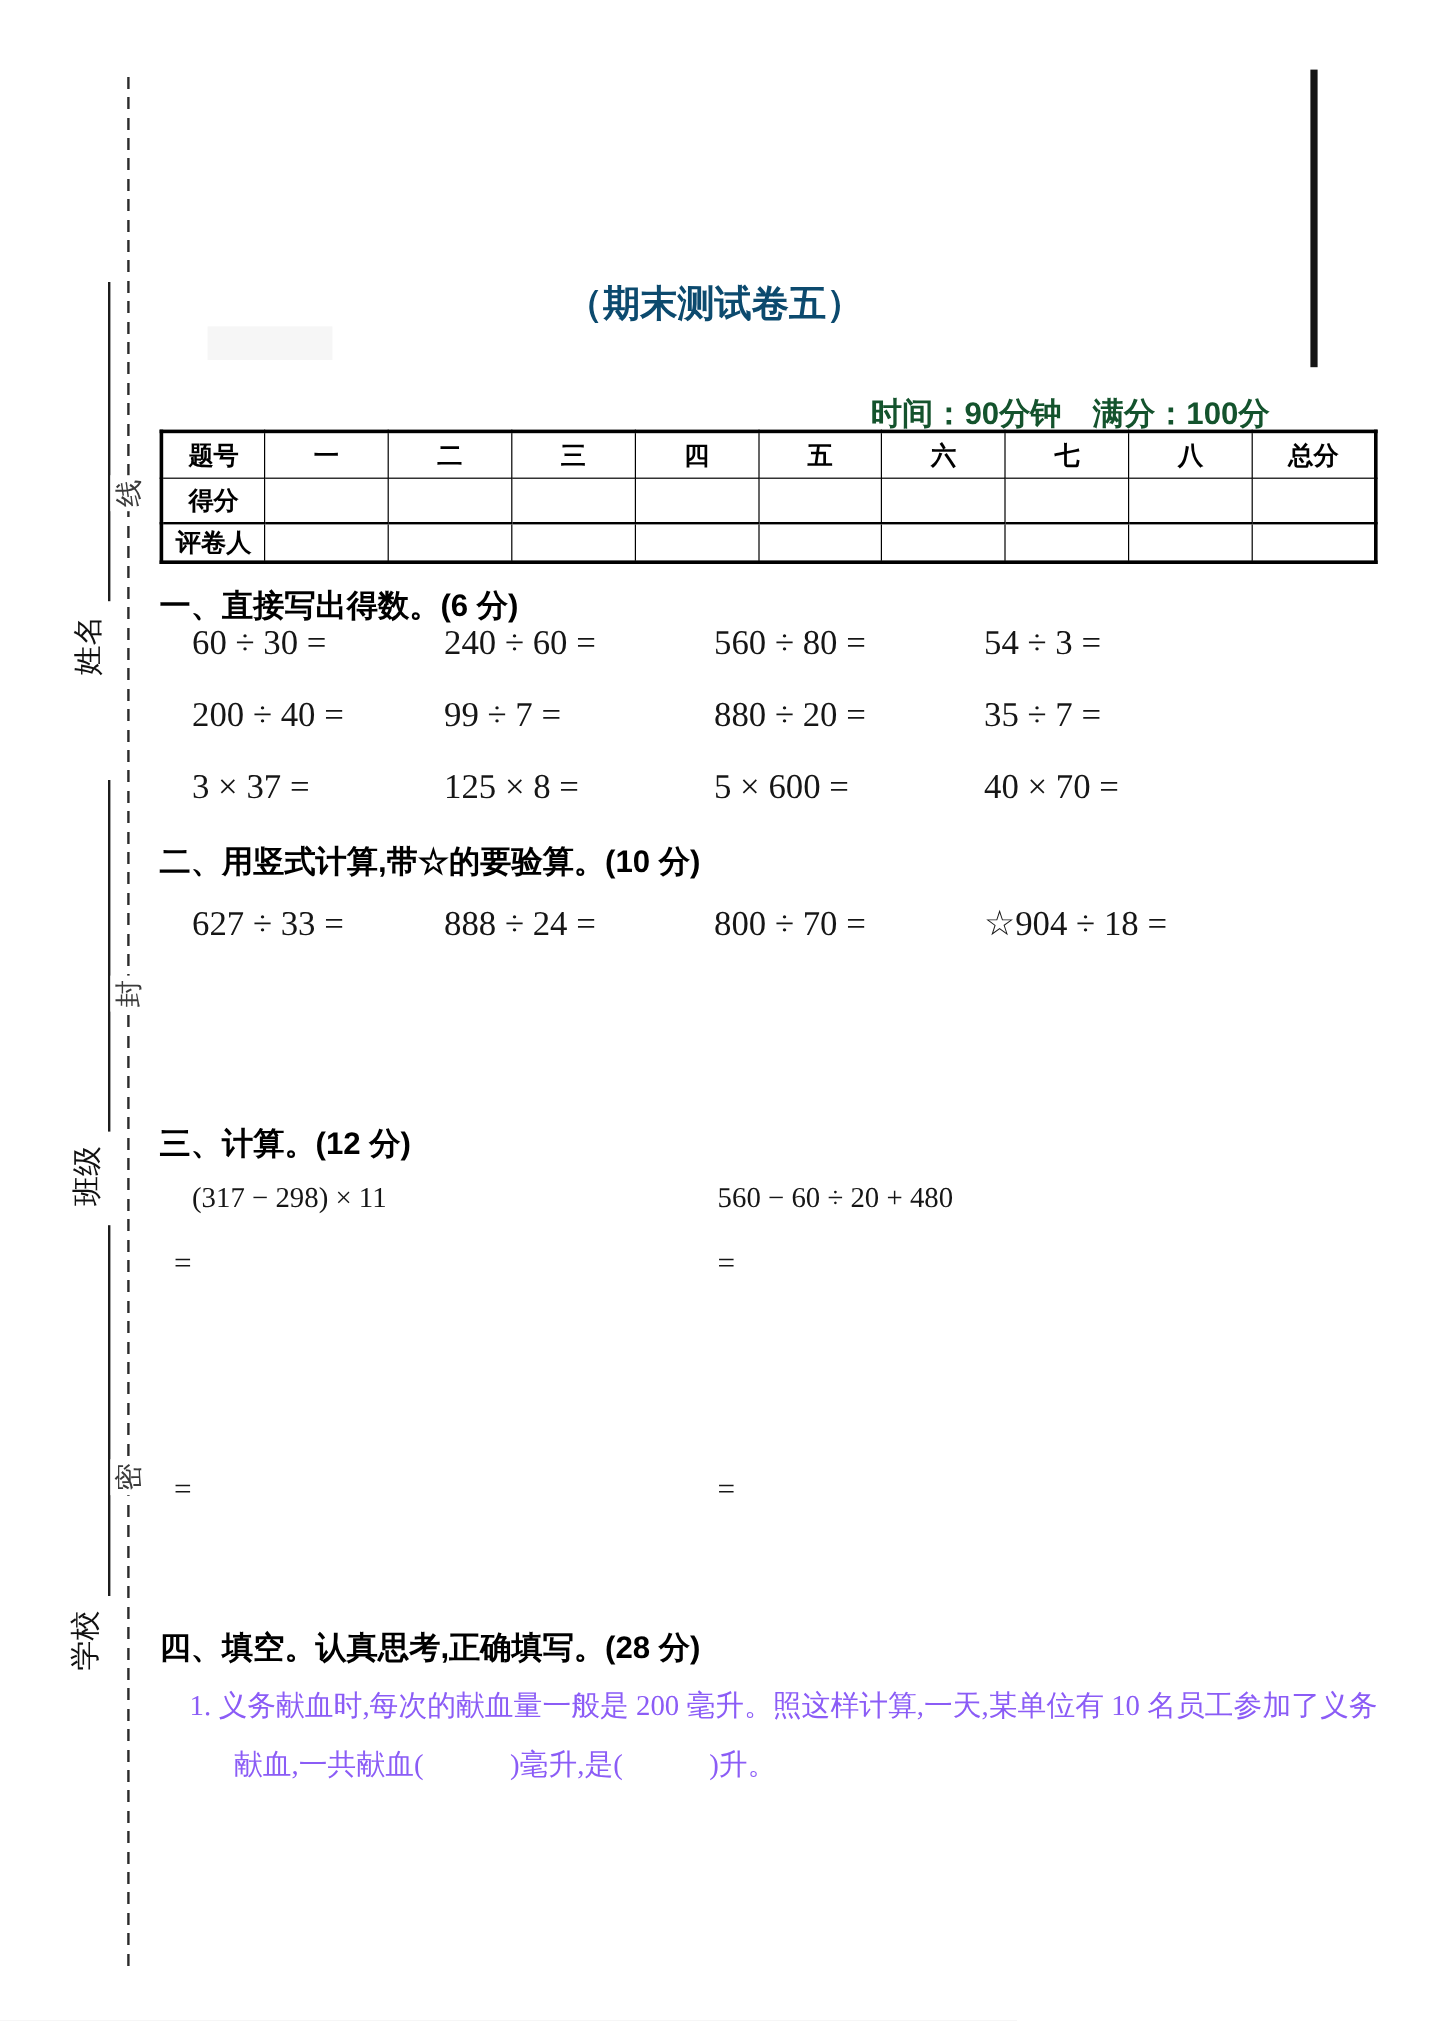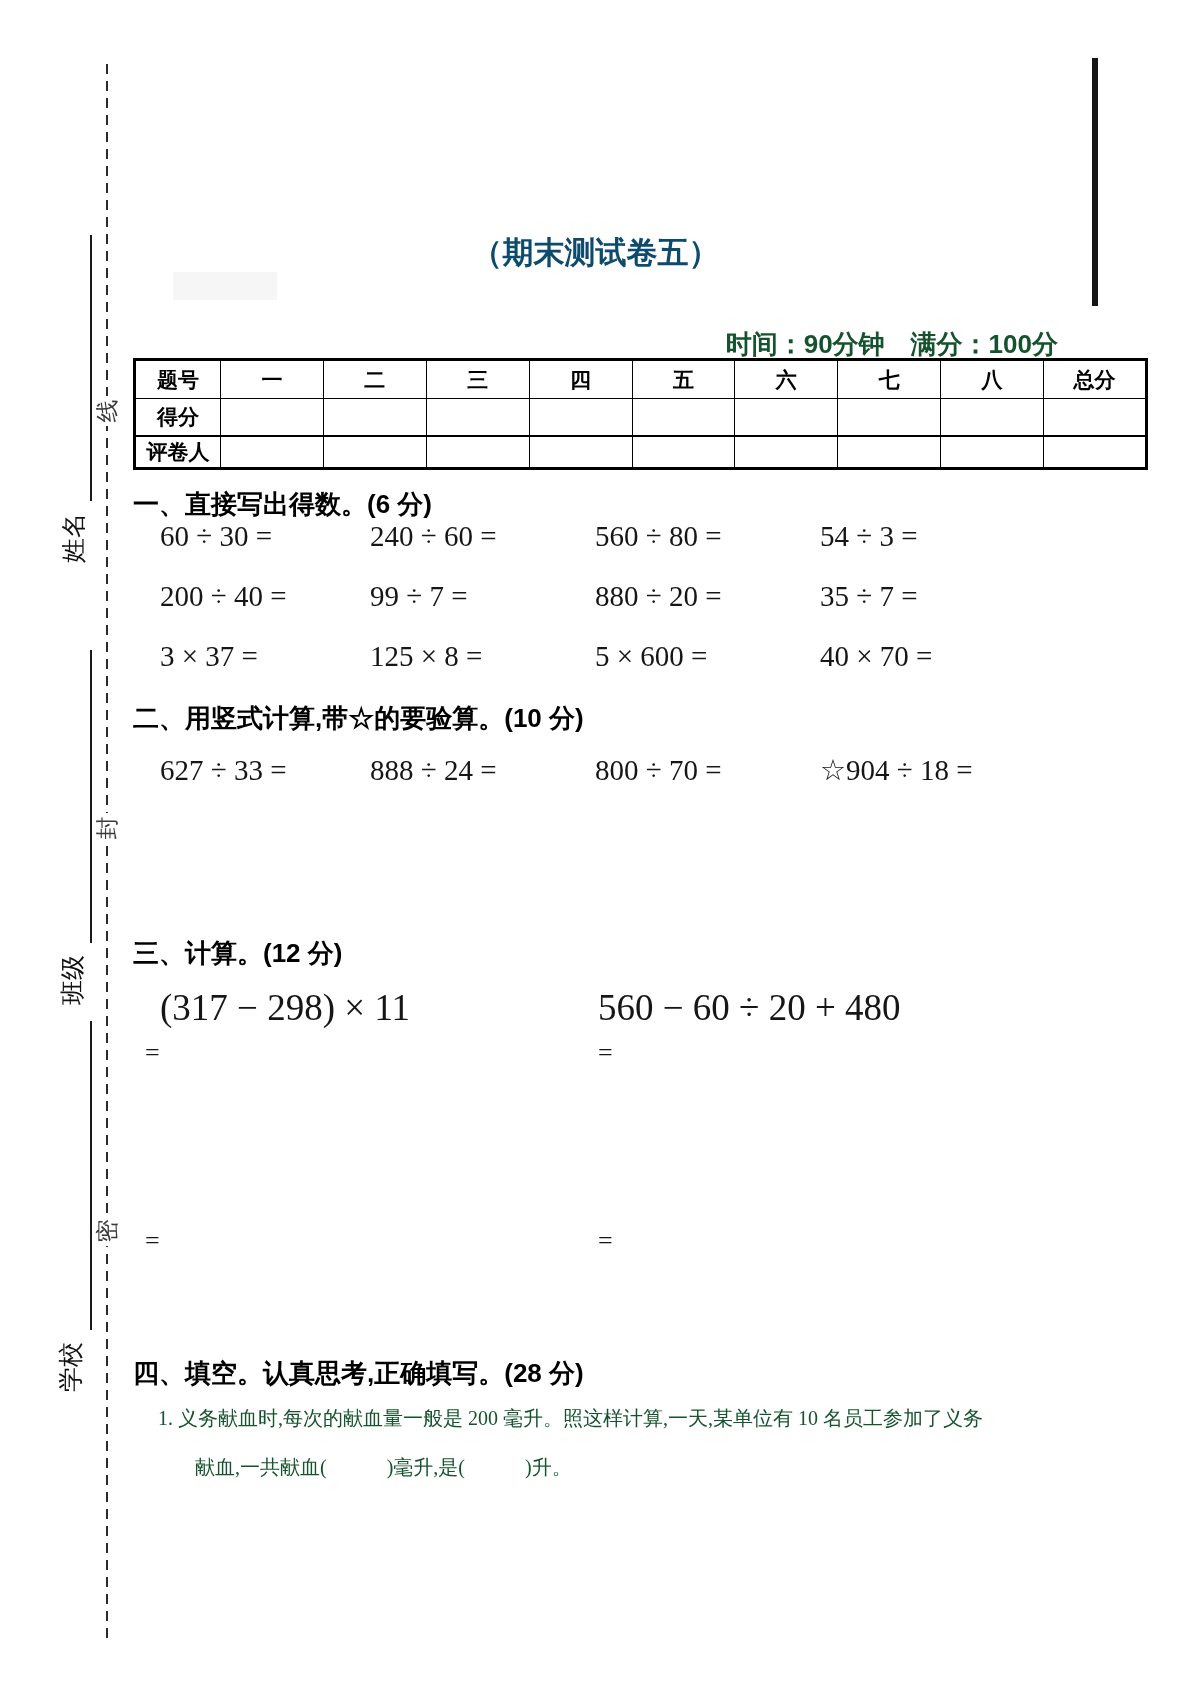--- a/index.html
+++ b/index.html
@@ -48,28 +48,28 @@
   .sec-title{position:absolute;left:0;white-space:nowrap;
     font-family:"Liberation Sans",sans-serif;font-weight:bold;font-size:26px;color:#000;}
   #sec1{top:487px;} #sec2{top:701px;} #sec3{top:936px;} #sec4{top:1356px;text-align:right;}
 
   .prob-grid{position:absolute;left:0;width:898px;display:grid;grid-template-columns:210px 225px 225px 1fr;
     padding-left:27px;row-gap:32px;font-family:"Liberation Serif",serif;font-size:29px;color:#161616;}
   #grid1{top:522px;} #grid2{top:756px;}
   .prob-grid span{line-height:28px;white-space:nowrap;}
 
   .calc-grid{position:absolute;left:0;width:898px;display:grid;grid-template-columns:438px 1fr;
-    padding-left:27px;font-family:"Liberation Serif",serif;font-size:37px;color:#161616;}
+    padding-left:27px;font-family:"Liberation Serif",serif;font-size:24px;color:#161616;}
   #calcA{top:986px;} #calcB{top:1172px;}
   .eq-grid{position:absolute;left:0;width:913px;display:grid;grid-template-columns:453px 1fr;
     padding-left:12px;font-family:"Liberation Serif",serif;font-size:26px;color:#161616;}
   #eqA{top:1038px;} #eqB{top:1226px;}
   .calc-grid span,.eq-grid span{white-space:nowrap;}
 
-  .q-line{position:absolute;white-space:nowrap;font-family:"Liberation Serif",serif;font-size:20px;color:#14532d;}
+  .q-line{position:absolute;white-space:nowrap;font-family:"Liberation Serif",serif;font-size:24px;color:#8b5cf6;}
   #q1l1{top:1405px;left:25px;}
   #q1l2{top:1454px;left:62px;}
 </style>
 </head>
 <body>
 
 <div class="page">
 
   <div class="seal-line"></div>
   <div class="fill-line" id="fill-name"></div>

